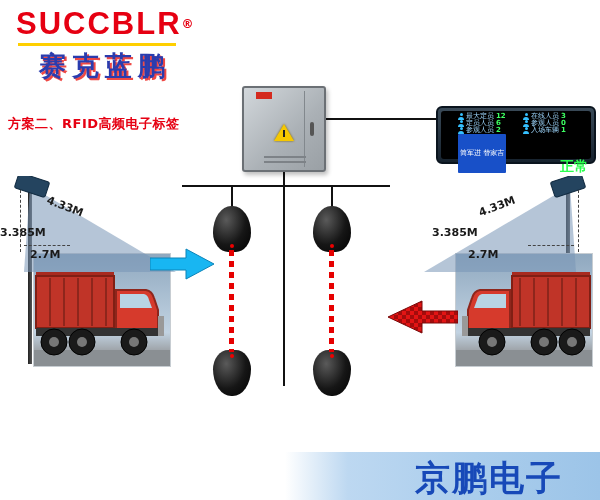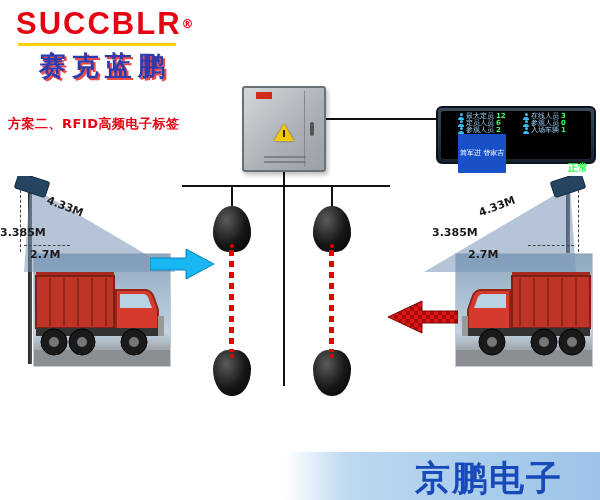--- a/index.html
+++ b/index.html
@@ -38,21 +38,21 @@
   .screen { width:100%; height:100%; background:#000; border-radius:3px; padding:2px 3px;
             display:flex; flex-direction:column; justify-content:space-between; }
   .prow { display:flex; align-items:flex-end; font-size:7px; line-height:1;margin-left:14px; }
   .pgroup { display:flex; align-items:center; gap:2px; flex:1; white-space:nowrap; }
   .plabel { color:#9fd8ff; }
   .pval { color:#3dff62; font-weight:bold; }
   .pico { position:relative; width:6px; height:7px; display:inline-block; flex:none; }
   .pico::before { content:""; position:absolute; top:0; left:1.5px; width:3px; height:3px; border-radius:50%; background:#35c0ff; }
   .pico::after  { content:""; position:absolute; bottom:0; left:0; width:6px; height:3.5px; border-radius:3px 3px 0 0; background:#35c0ff; }
   .pchip { background:#1850c8; color:#fff; font-size:7px; padding:16px 2px; border-radius:1px; white-space:nowrap; }
-  .pstatus { color:#2bff4e; font-weight:bold; font-size:10px; margin-left:auto; }
+  .pstatus { color:#2bff4e; font-weight:bold; font-size:14px; margin-left:auto; }
 
   
   .sensor { position:absolute; width:38px; height:46px;
             background:radial-gradient(ellipse at 35% 30%, #5a5a5a 0%, #161616 55%, #000 100%); }
   .sensor.top { border-radius:48% 48% 40% 40% / 58% 58% 42% 42%; }
   .sensor.bot { border-radius:40% 40% 48% 48% / 42% 42% 58% 58%; }
   .sensor.top::after { content:""; position:absolute; left:50%; bottom:4px; width:4px; height:4px; margin-left:-2px; border-radius:50%; background:#e00; }
   .sensor.bot::after { content:""; position:absolute; left:50%; top:4px; width:4px; height:4px; margin-left:-2px; border-radius:50%; background:#e00; }
   .beam { width:5px; background:repeating-linear-gradient(to bottom,#e60000 0 6px,rgba(0,0,0,0) 6px 11px); }
 

